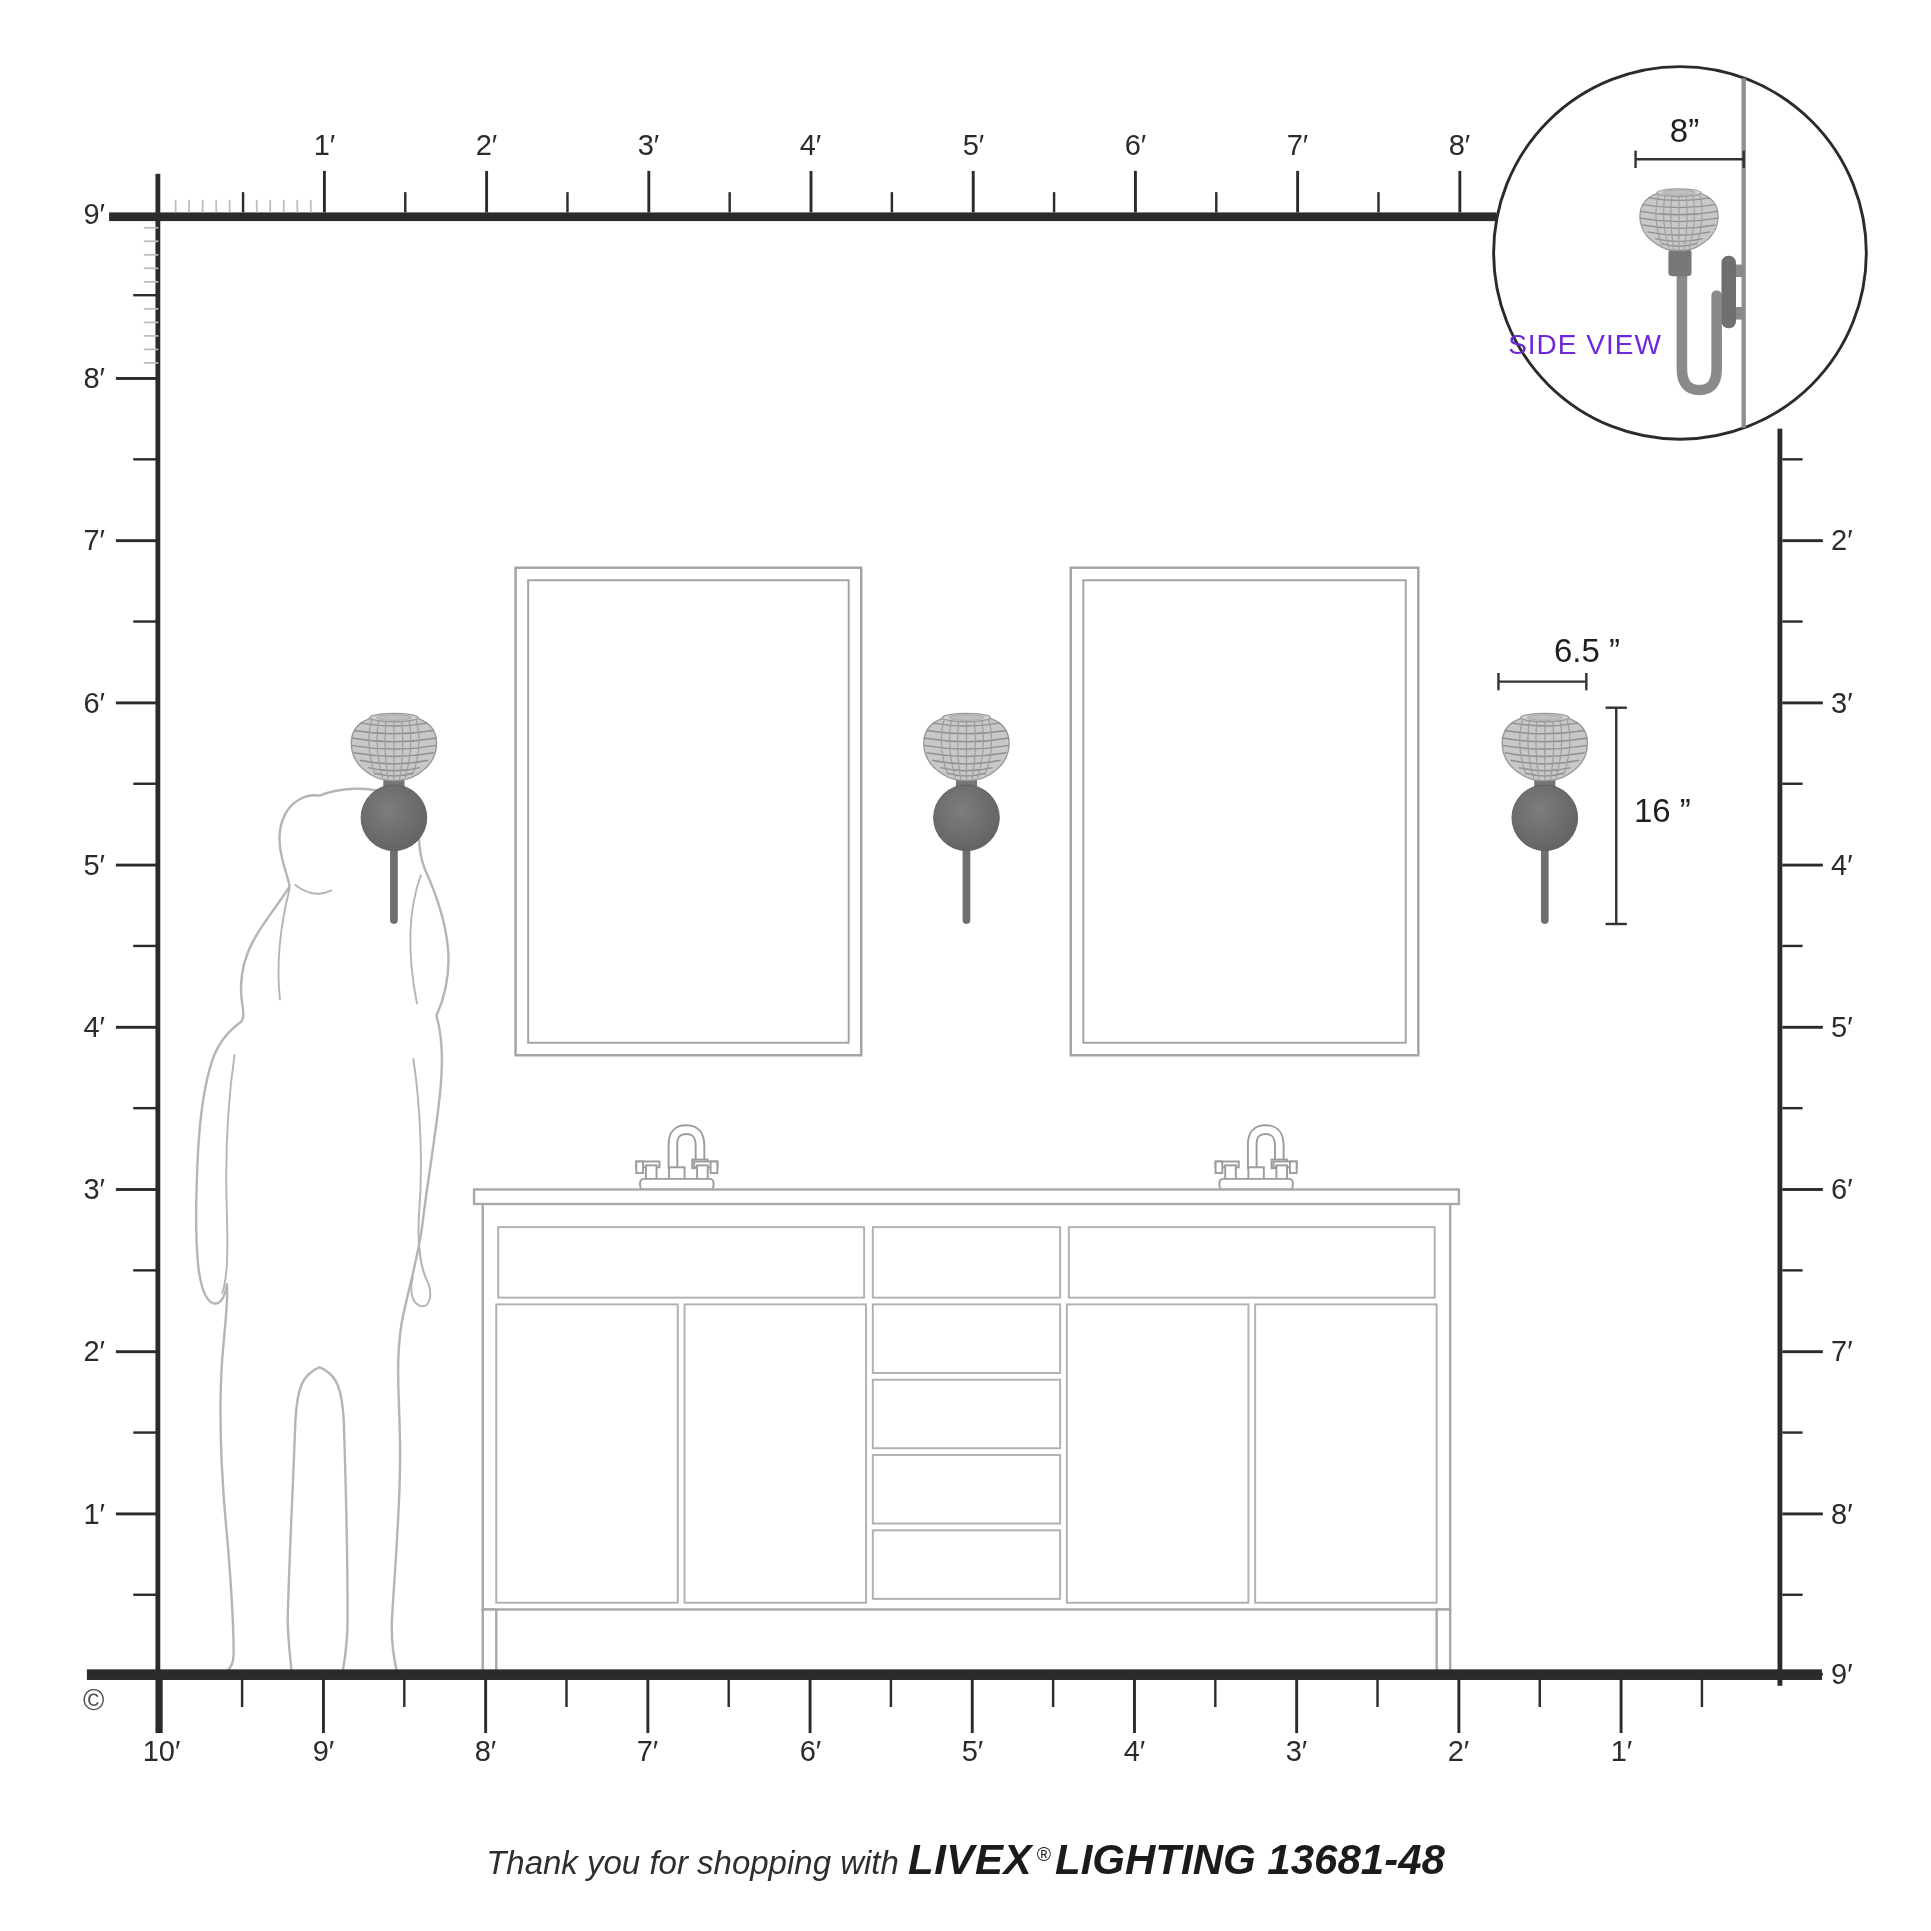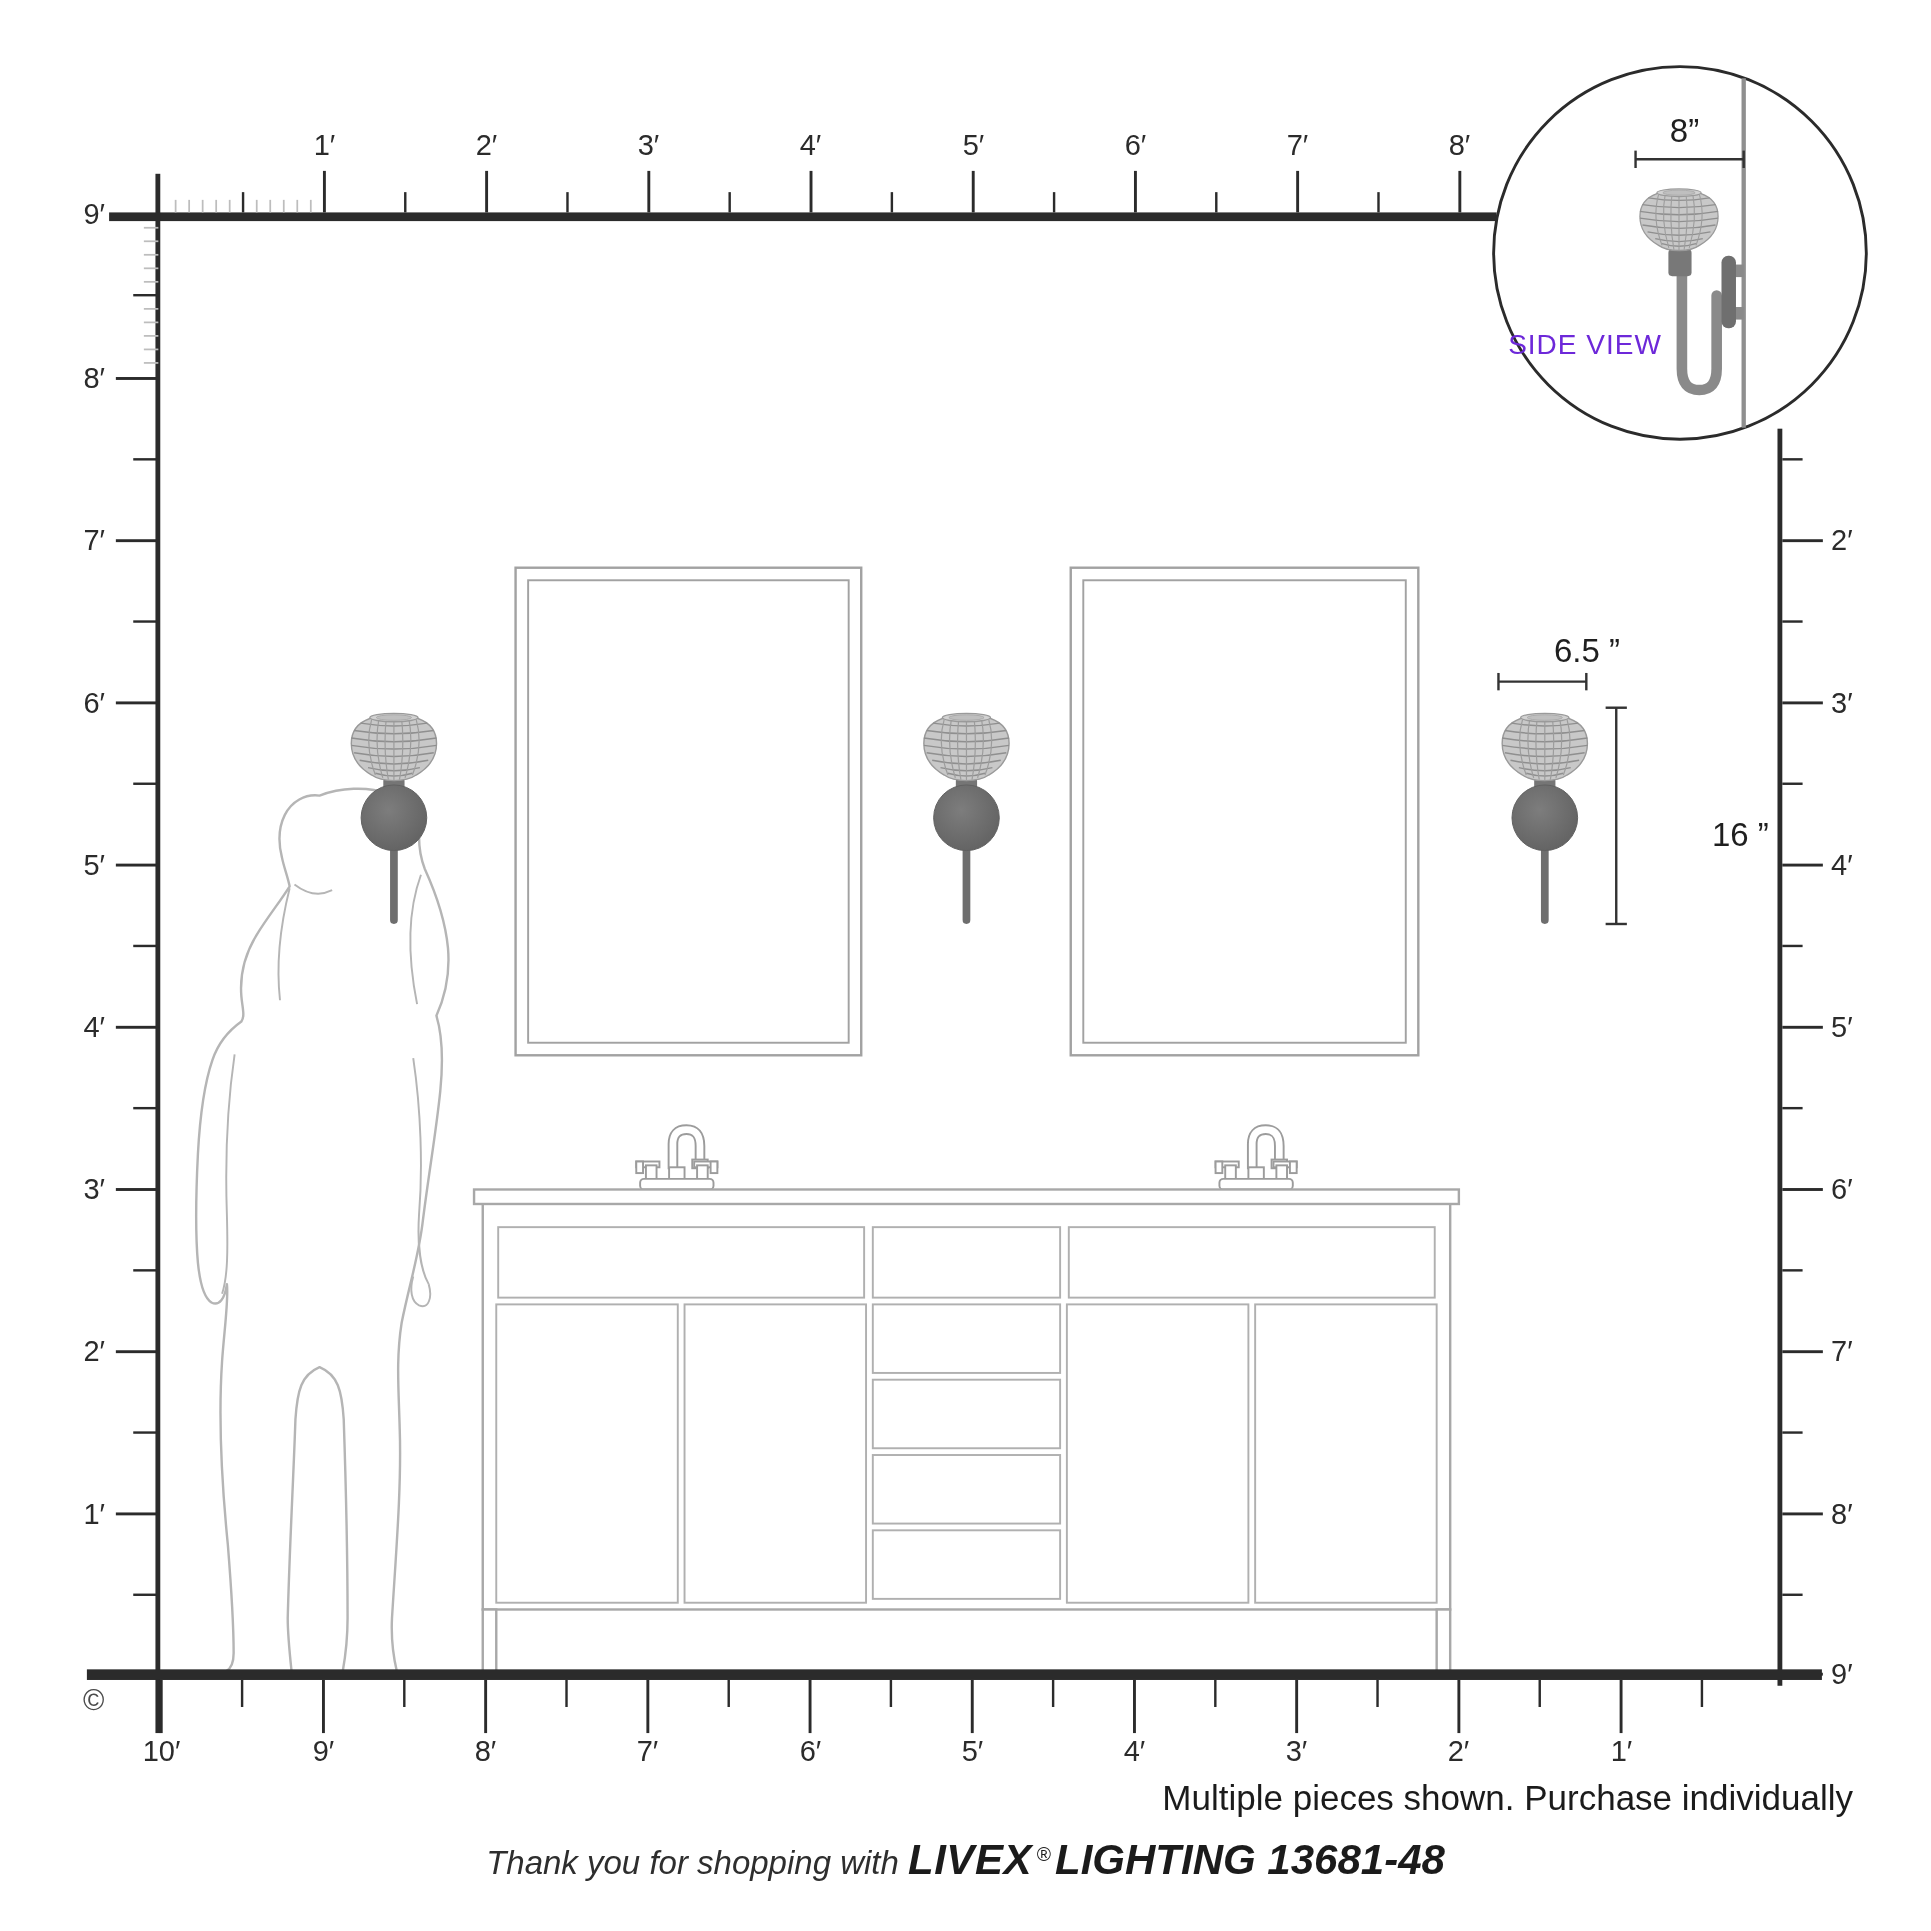--- a/index.html
+++ b/index.html
@@ -324,26 +324,25 @@
 <div class="lbl bot" style="left:442px;top:1732px;">8′</div>
 <div class="lbl bot" style="left:604px;top:1732px;">7′</div>
 <div class="lbl bot" style="left:767px;top:1732px;">6′</div>
 <div class="lbl bot" style="left:929px;top:1732px;">5′</div>
 <div class="lbl bot" style="left:1091px;top:1732px;">4′</div>
 <div class="lbl bot" style="left:1253px;top:1732px;">3′</div>
 <div class="lbl bot" style="left:1415px;top:1732px;">2′</div>
 <div class="lbl bot" style="left:1578px;top:1732px;">1′</div>
 
 <div class="dim-lbl" style="left:1466px;top:630px;width:154px;text-align:right;">6.5 ”</div>
-<div class="dim-lbl" style="left:1712px;top:790px;width:135px;margin-top:24px;">16 ”</div>
+<div class="dim-lbl" style="left:1634px;top:790px;width:135px;">16 ”</div>
 <div class="dim-lbl" style="left:1636px;top:110px;width:97px;text-align:center;">8”</div>
 <div class="sideview-lbl" style="left:1469px;top:326px;width:232px;text-align:center;">SIDE VIEW</div>
 
 <div class="copyright">©</div>
-<div class="notice">Multiple pieces shown. Purchase individually</div>
 <div class="footer">
   <span class="pre">Thank you for shopping with </span>
   <span class="brand">LIVEX</span>
   <span class="reg">®</span>
   <span class="suf"> LIGHTING 13681-48</span>
 </div>
 
 </div>
 
 

